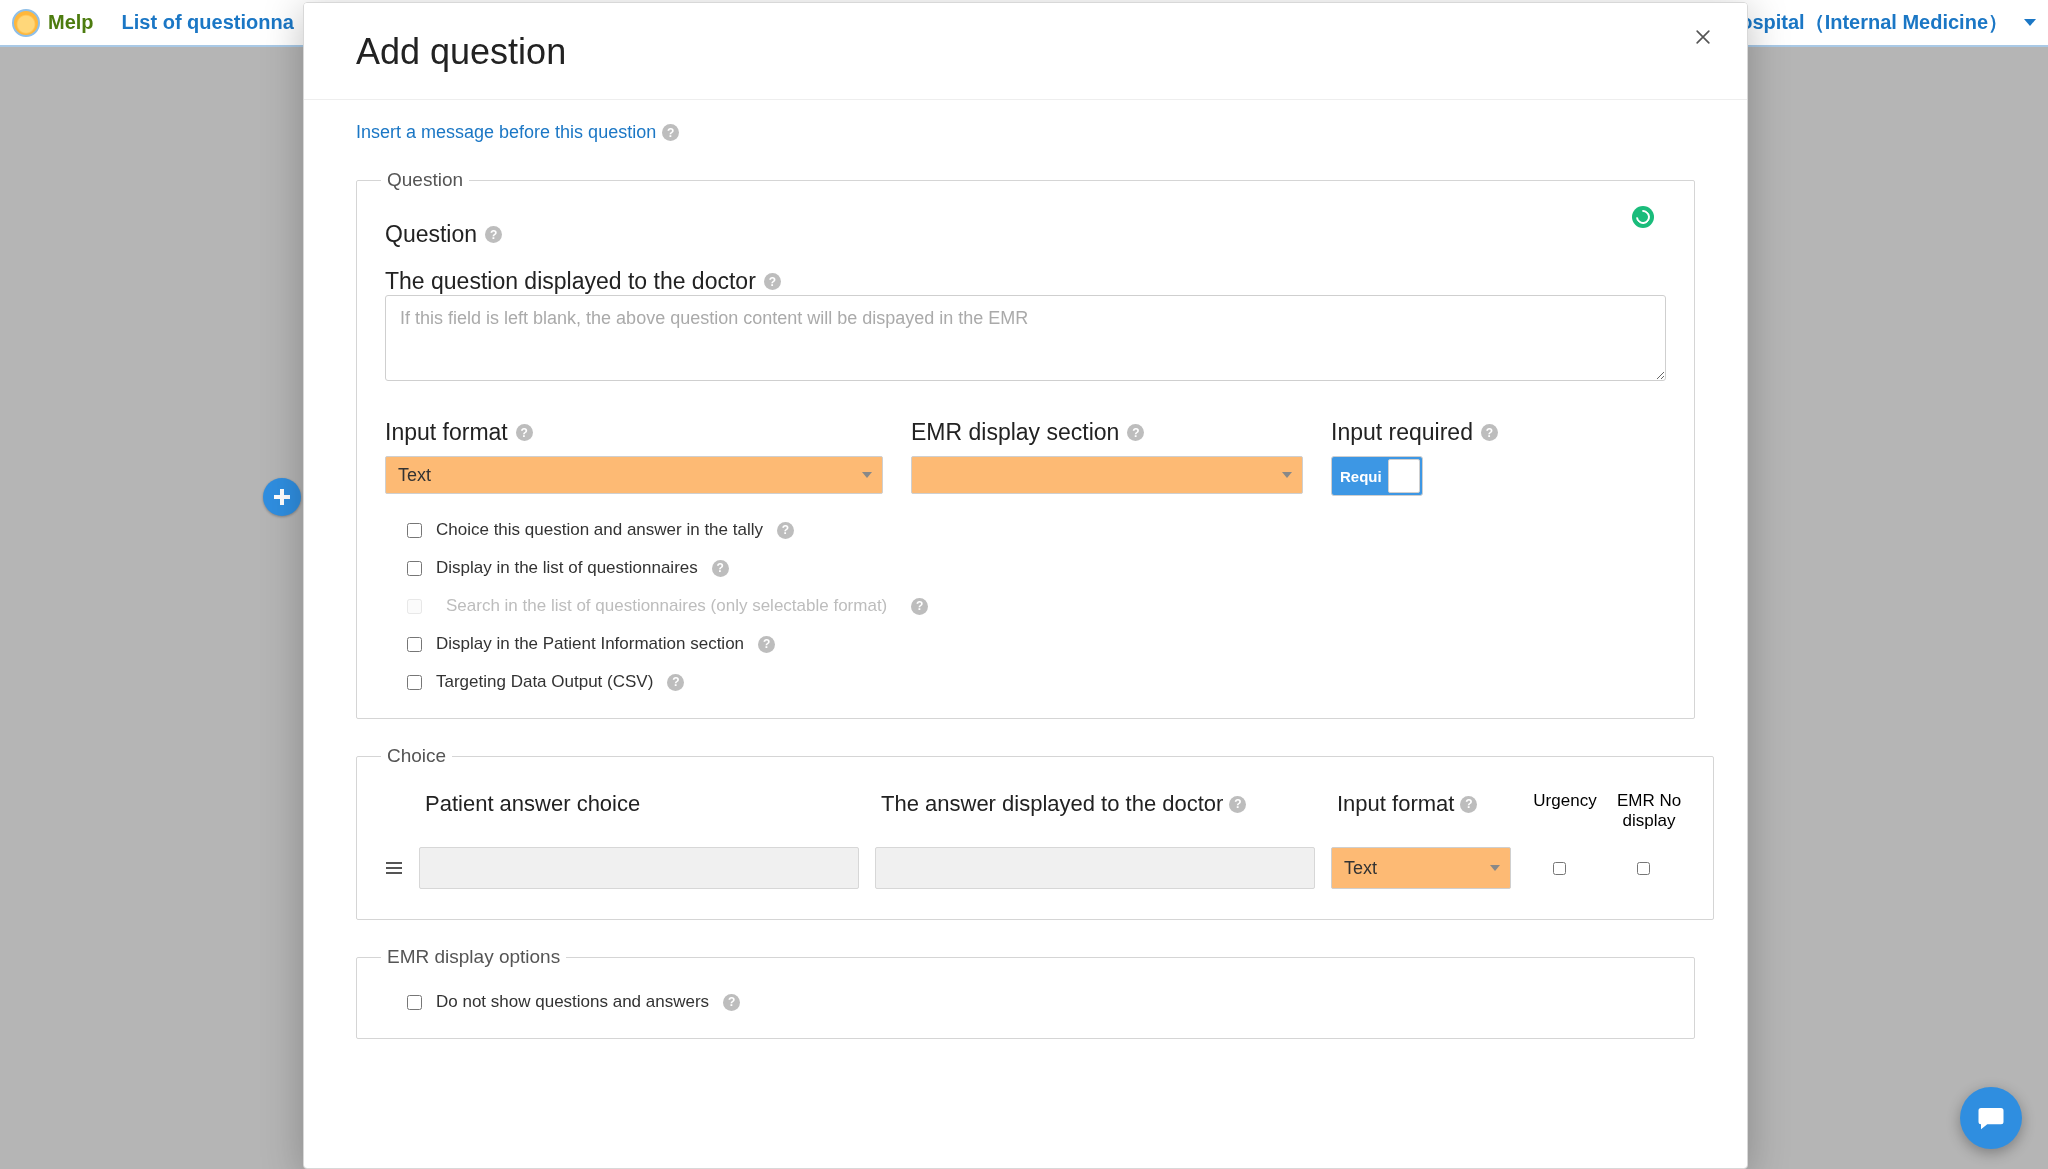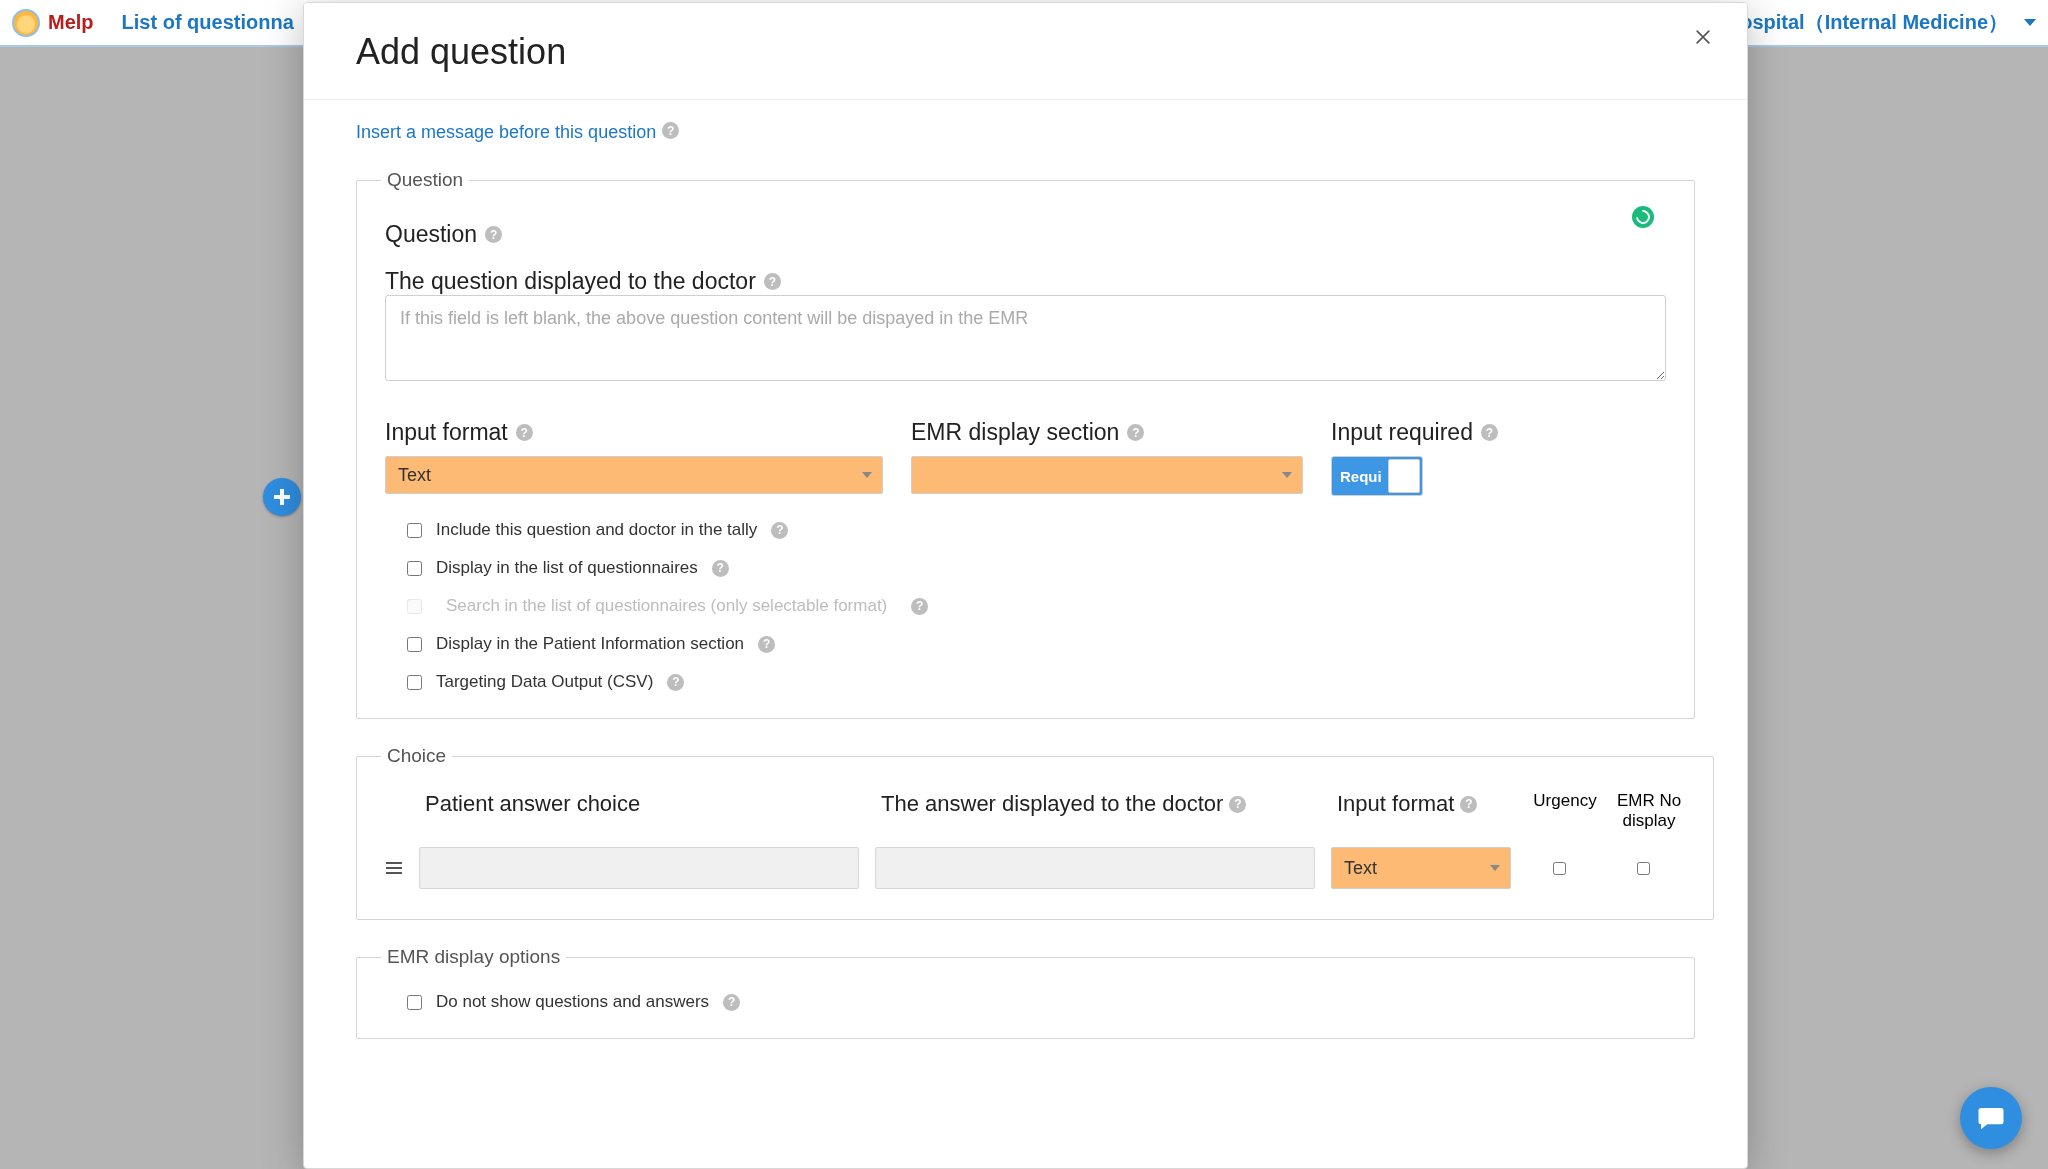--- a/index.html
+++ b/index.html
@@ -10,21 +10,21 @@
   .backdrop {
     position: fixed; inset: 0;
     background: linear-gradient(to bottom, rgba(0,0,0,0.26), rgba(0,0,0,0.26));
   }
   .topbar {
     position: absolute; top: 0; left: 0; right: 0; height: 47px;
     background: #fff; border-bottom: 2px solid #a9c9e6;
     display: flex; align-items: center; padding: 0 12px;
   }
   .topbar .brand {
-    display: flex; align-items: center; gap: 8px; font-weight: 700; color: #b91c1c; font-size: 20px;
+    display: flex; align-items: center; gap: 8px; font-weight: 700; color: #4d7c0f; font-size: 20px;
   }
   .topbar .brand-icon {
     width: 28px; height: 28px; border: 2px solid #8fbfe8; border-radius: 50%;
     display: flex; align-items: center; justify-content: center;
     background: radial-gradient(circle at 50% 55%, #ffd77a 45%, #ffb73b 55%);
   }
   .topbar .nav-link {
     margin-left: 28px; color: #1b77c5; font-weight: 600; font-size: 20px;
   }
   .topbar .spacer { flex: 1; }
@@ -57,21 +57,21 @@
     padding: 28px 52px 0 52px;
   }
   .modal-close {
     position: absolute; top: 20px; right: 30px;
     width: 28px; height: 28px; cursor: pointer; color: #555;
     display: flex; align-items: center; justify-content: center; font-size: 24px;
   }
   .modal h1 { font-size: 36px; font-weight: 500; color: #222; }
   .divider { height: 1px; background: #eee; margin: 26px -52px 22px; }
 
-  .insert-msg { display: inline-flex; align-items: flex-start; gap: 6px; color: #1b77c5; font-size: 18px; }
+  .insert-msg { display: inline-flex; align-items: center; gap: 6px; color: #1b77c5; font-size: 18px; }
 
   fieldset.box {
     border: 1px solid #d5d5d5; border-radius: 2px;
     margin-top: 26px; padding: 18px 28px 26px; position: relative;
   }
   fieldset.box > legend {
     padding: 0 6px; color: #555; font-size: 19px; margin-left: -4px;
   }
 
   .field-label {
@@ -247,21 +247,21 @@
             <span>Requi</span>
             <span class="knob"></span>
           </div>
         </div>
       </div>
     </div>
 
     <div class="checks">
       <label class="check-row">
         <input type="checkbox" style="">
-        <span>Include this question and doctor in the tally</span>
+        <span>Choice this question and answer in the tally</span>
         <span class="help">?</span>
       </label>
       <label class="check-row">
         <input type="checkbox" style="">
         <span>Display in the list of questionnaires</span>
         <span class="help">?</span>
       </label>
       <label class="check-row disabled">
         <input type="checkbox" disabled="" style="">
         <span>Search in the list of questionnaires (only selectable format)</span>

